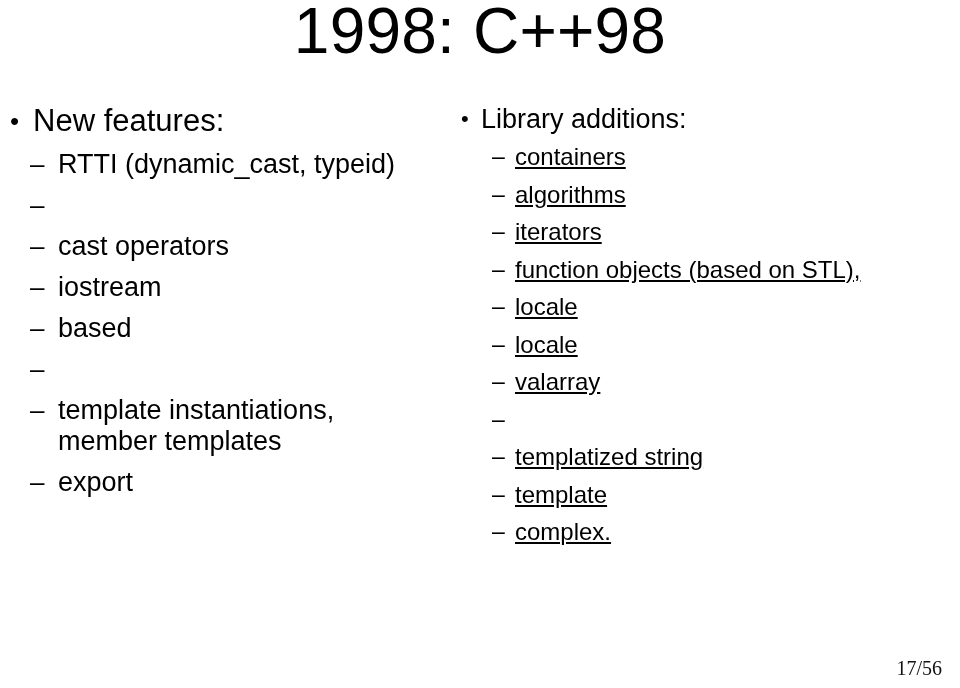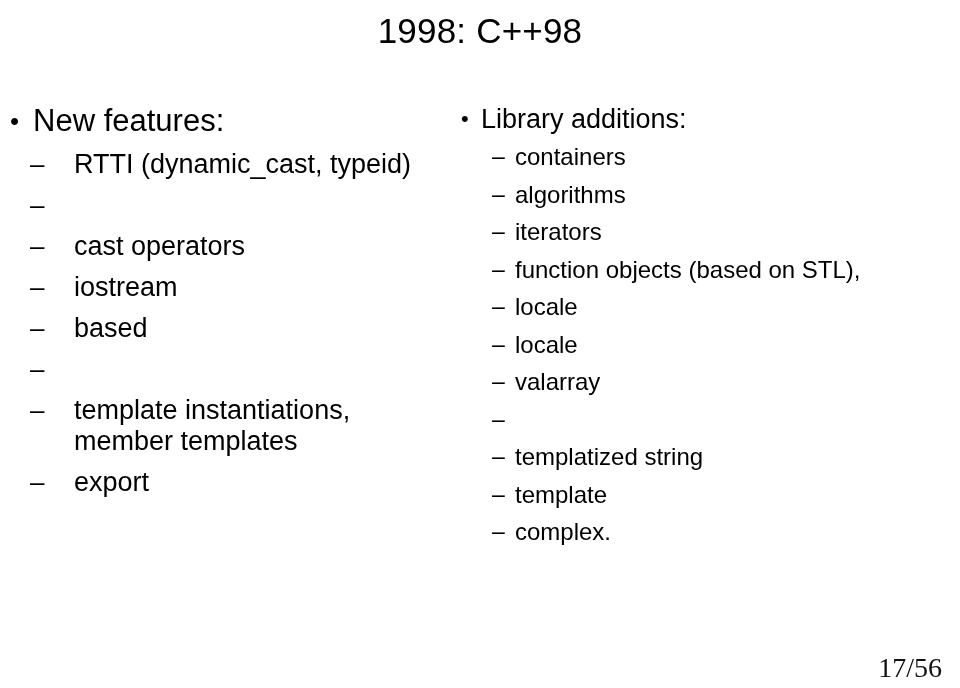--- a/index.html
+++ b/index.html
@@ -23,21 +23,21 @@
     background: #ffffff;
   }
 
   
   .slide-title {
     position: absolute;
     left: 0;
     top: 2px;
     width: 960px;
     text-align: center;
-    font-size: 35px;
+    font-size: 64px;
     line-height: 58px;
     font-weight: 400;
     letter-spacing: 0.2px;
     white-space: nowrap;
   }
 
   
   .columns {
     position: absolute;
     left: 0;
@@ -101,38 +101,38 @@
     flex: 1 1 auto;
   }
 
   .column-left .l2 {
     font-size: 27px;
     line-height: 31px;
     padding-left: 20px;
     margin-bottom: 10px;
   }
   .column-left .l2 .dash { width: 28px; font-size: 26px; }
-  .column-left .l2 .l2-text { max-width: 360px; margin-left: 16px; }
+  .column-left .l2 .l2-text { max-width: 360px; }
 
   .column-right .l2 {
     font-size: 24px;
     line-height: 27px;
     padding-left: 31px;
     margin-bottom: 10.5px;
   }
   .column-right .l2 .dash { width: 23px; font-size: 23px; }
-  .column-right .l2 .l2-text { white-space: nowrap; }
+  .column-right .l2 .l2-text { white-space: nowrap; text-decoration: underline; }
 
   
   .page-number {
     position: absolute;
     right: 18px;
     bottom: 8px;
     font-family: "Liberation Serif", serif;
-    font-size: 28px;
+    font-size: 20px;
     line-height: 24px;
     color: #111111;
   }
 </style>
 </head>
 <body>
 
 <div class="slide">
 
   <div class="slide-title">1998: C++98</div>

